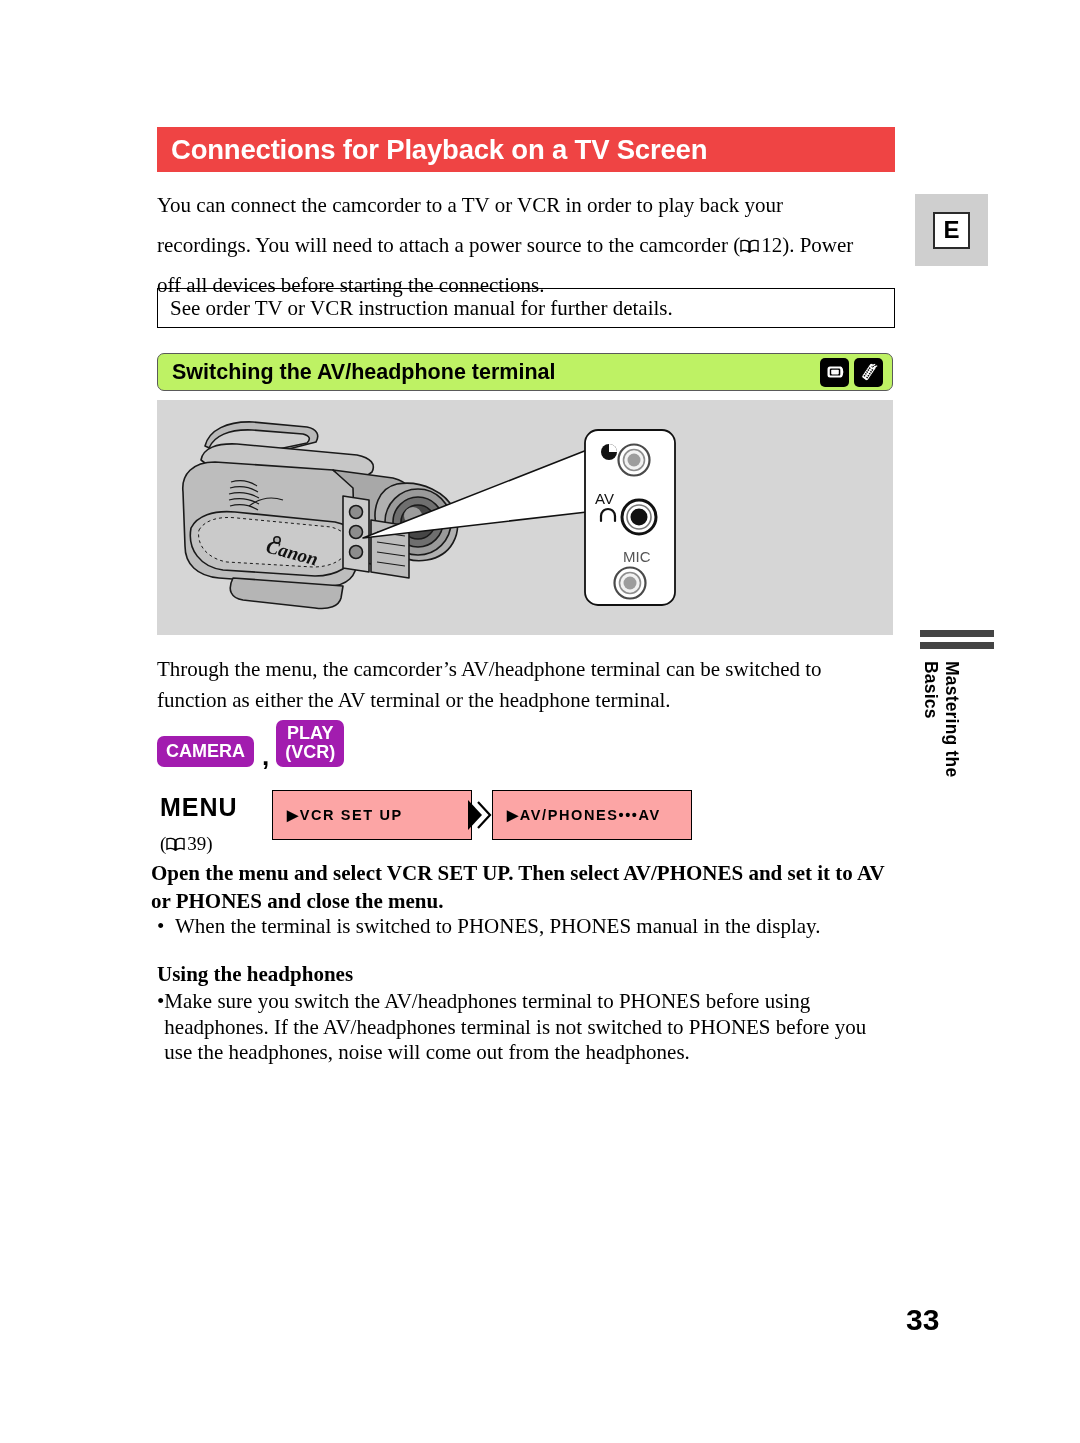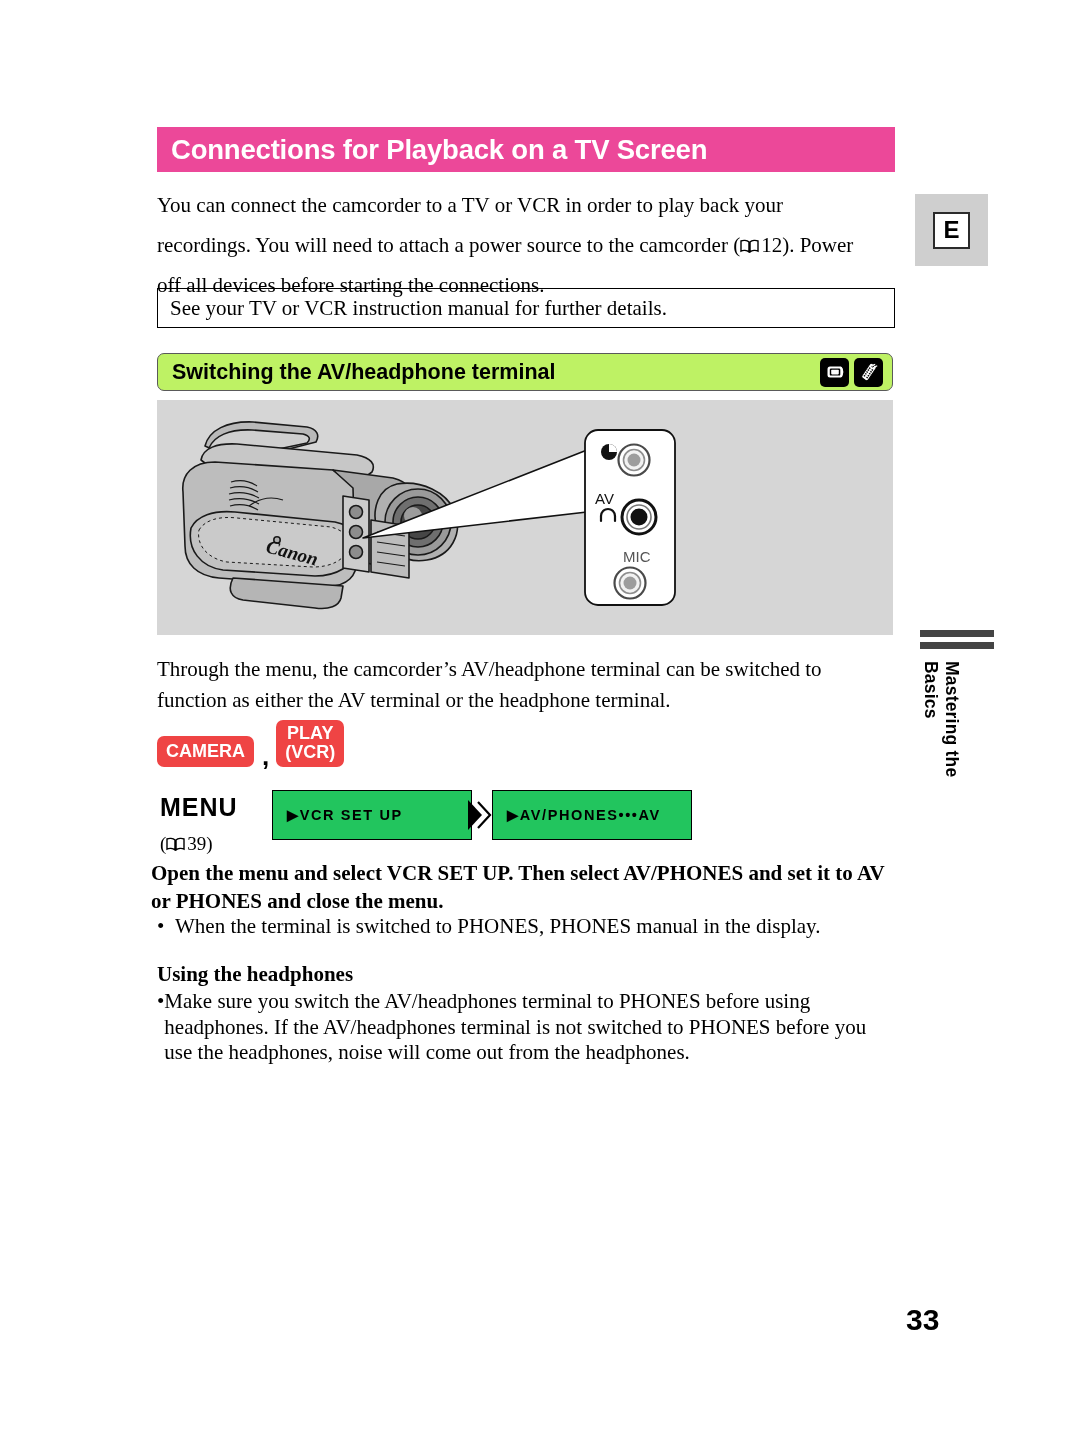--- a/index.html
+++ b/index.html
@@ -16,21 +16,21 @@
     overflow: hidden;
   }
 
   
   .heading-bar {
     position: absolute;
     left: 157px;
     top: 127px;
     width: 738px;
     height: 45px;
-    background: #ec4899;
+    background: #ef4444;
     display: flex;
     align-items: center;
   }
   .heading-bar .title {
     color: #ffffff;
     font-family: "Liberation Sans", sans-serif;
     font-weight: bold;
     font-size: 27.5px;
     letter-spacing: -0.2px;
     padding-left: 14px;
@@ -158,21 +158,21 @@
 
   
   .mode-row {
     position: absolute;
     left: 157px;
     top: 720px;
     display: flex;
     align-items: flex-end;
   }
   .mode-badge {
-    background: #ef4444;
+    background: #a21caf;
     color: #fff;
     border-radius: 7px;
     font-family: "Liberation Sans", sans-serif;
     font-weight: bold;
     text-align: center;
     display: flex;
     flex-direction: column;
     align-items: center;
     justify-content: center;
   }
@@ -213,21 +213,21 @@
     white-space: nowrap;
   }
   .menu-box {
     position: absolute;
     top: 790px;
     border: 1.7px solid #000;
     height: 50px;
     display: flex;
     align-items: center;
     box-sizing: border-box;
-    background: #22c55e;
+    background: #fca5a5;
   }
   .menu-box .mtext {
     font-family: "Liberation Sans", sans-serif;
     font-size: 14.5px;
     font-weight: bold;
     letter-spacing: 1.6px;
     padding-left: 14px;
     white-space: nowrap;
   }
   #menu-box-1 { left: 272px; width: 200px; }
@@ -333,21 +333,21 @@
 <div class="intro">
   <span>You can connect the camcorder to a TV or VCR in order to play back your recordings. You will need to attach a power source to the camcorder (</span><span class="book"><svg width="19" height="14" viewBox="0 0 19 14">
         <path d="M1 2 C3 1, 7 1, 9 3 L9 13 C7 11, 3 11, 1 12 Z" fill="#fff" stroke="#000" stroke-width="1.4"></path>
         <path d="M18 2 C16 1, 12 1, 10 3 L10 13 C12 11, 16 11, 18 12 Z" fill="#fff" stroke="#000" stroke-width="1.4"></path>
         <line x1="9.5" y1="3" x2="9.5" y2="13" stroke="#000" stroke-width="1.2"></line>
       </svg></span><span>12).</span>
   <span>Power off all devices before starting the connections.</span>
 </div>
 
 <div class="note-box">
-  <span>See your TV or VCR instruction manual for further details.</span>
+  <span>See order TV or VCR instruction manual for further details.</span>
 </div>
 
 <div class="sub-bar">
   <span class="sub-title">Switching the AV/headphone terminal</span>
   <span class="sub-icons">
     <span class="sub-icon">
       <svg width="24" height="24" viewBox="0 0 24 24">
         <rect x="2.5" y="4.5" width="19" height="15" rx="3.5" fill="#000"></rect>
         <rect x="4.5" y="6.5" width="15" height="11" rx="2.5" fill="#fff"></rect>
         <rect x="6.8" y="8.6" width="10.5" height="7" rx="1.2" fill="#000"></rect>

